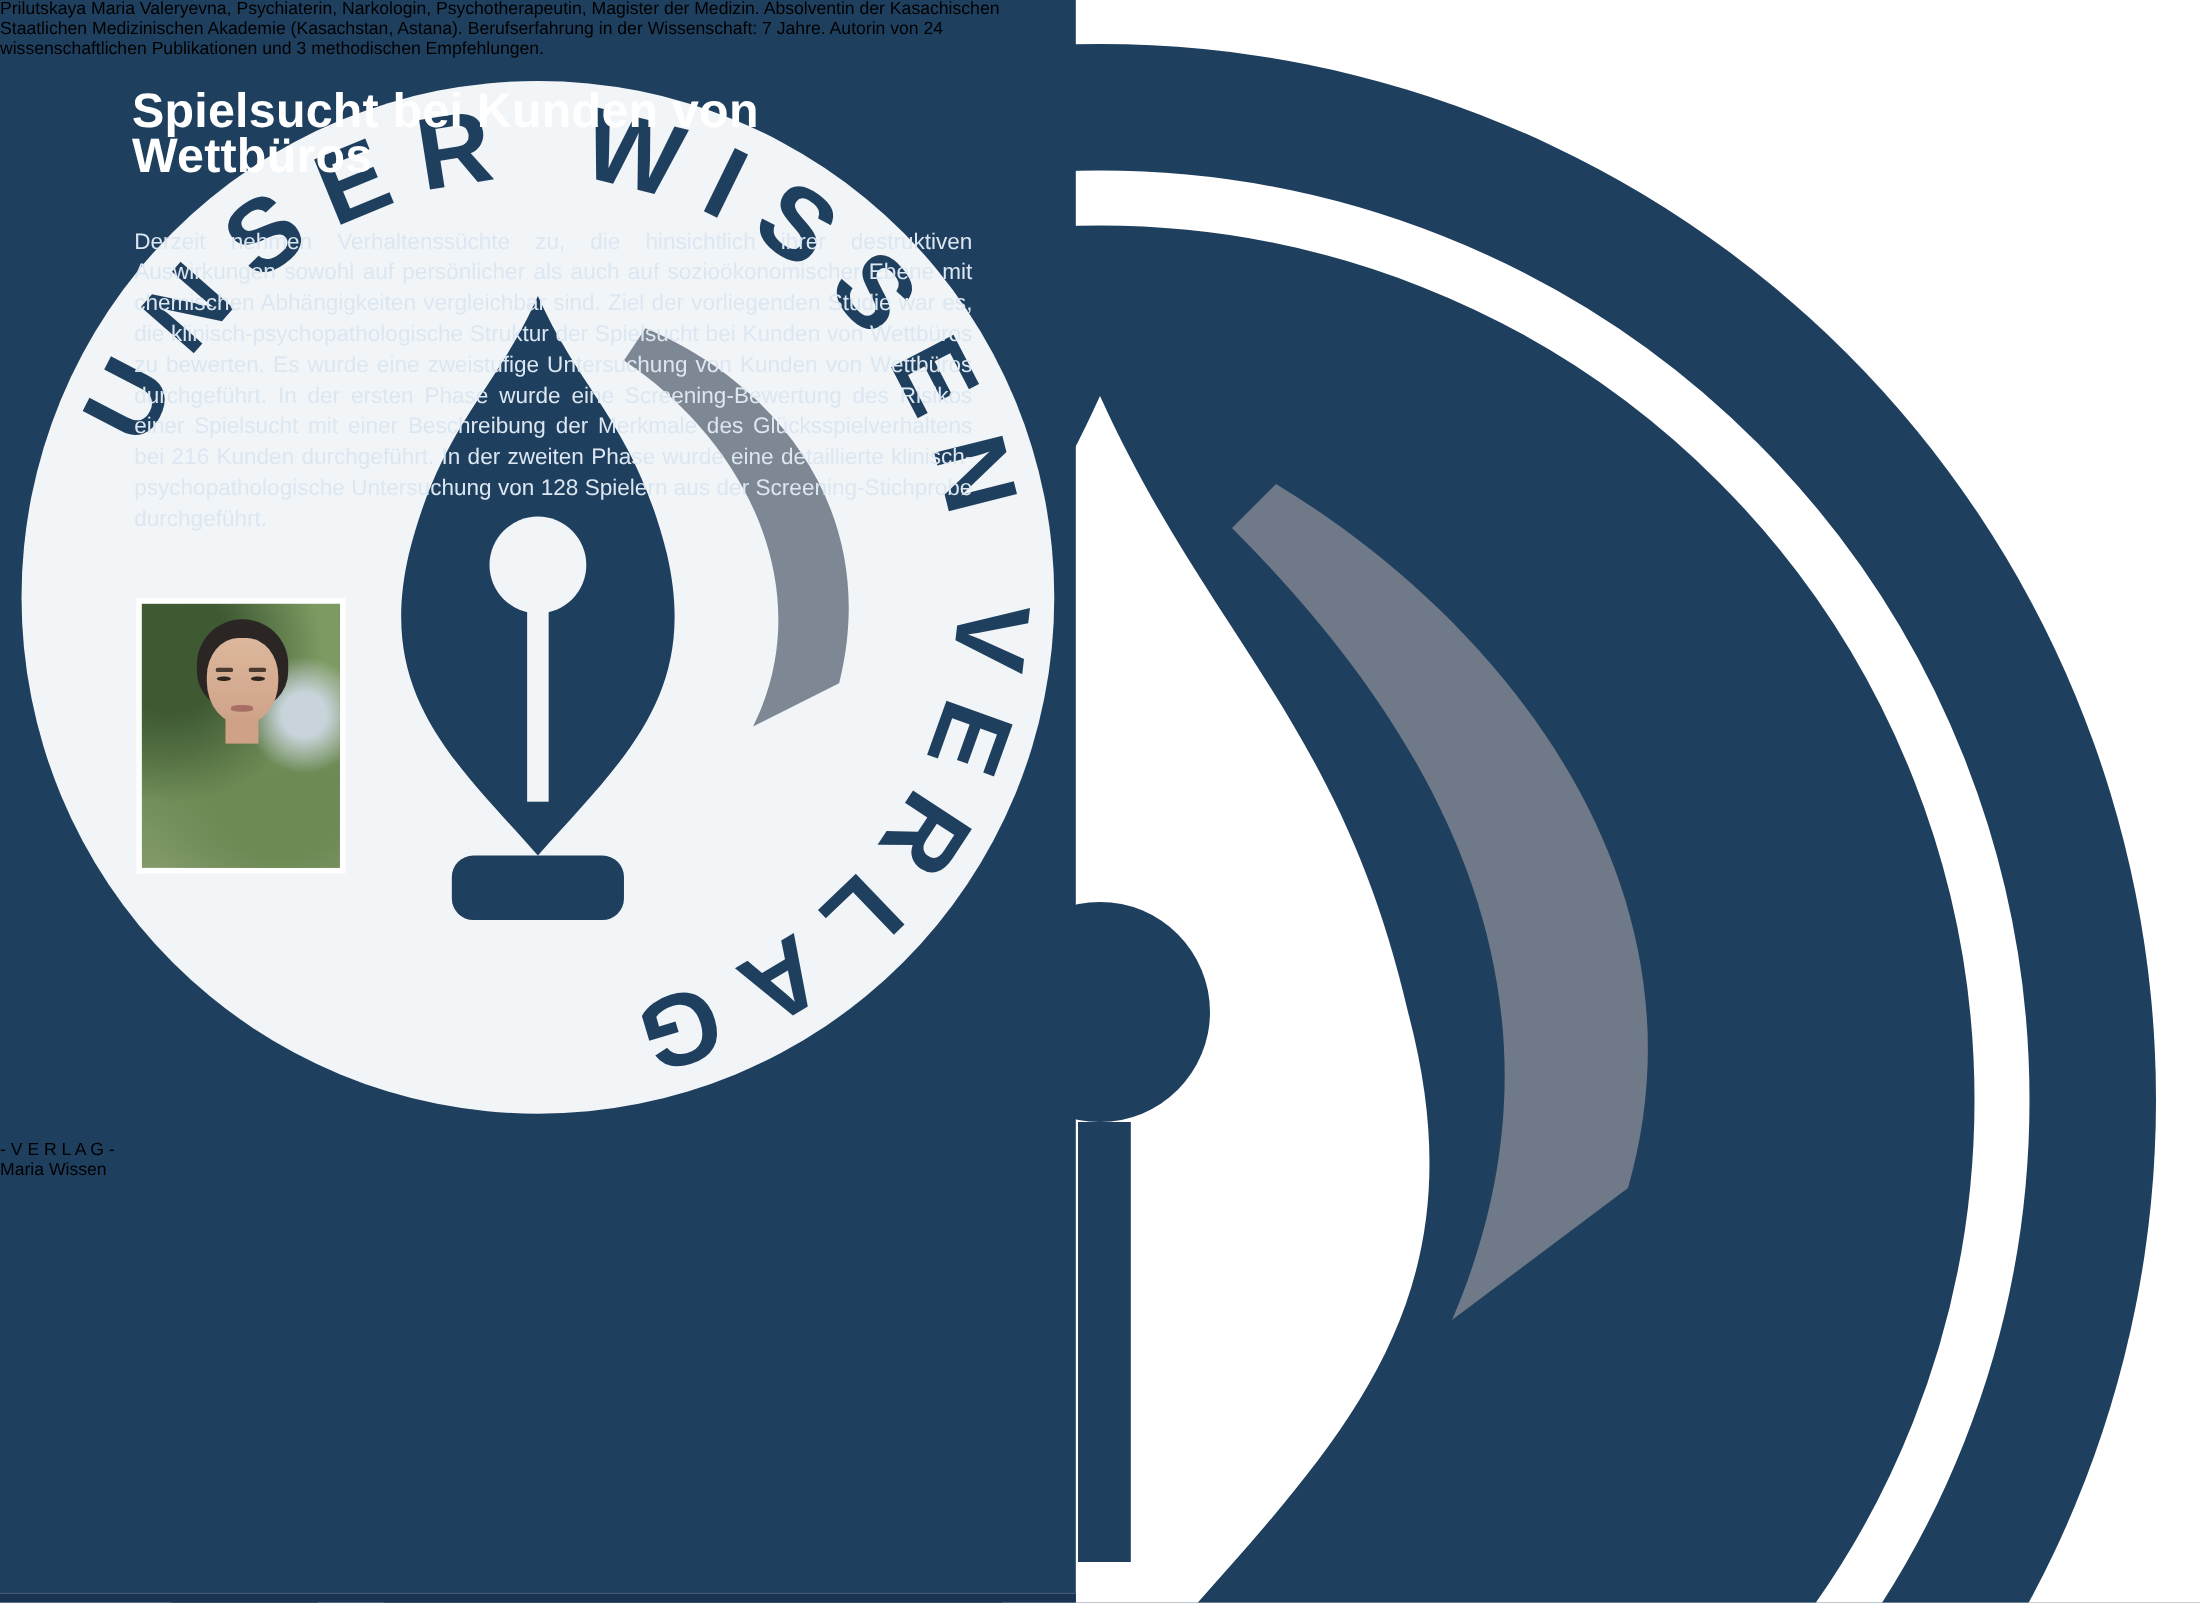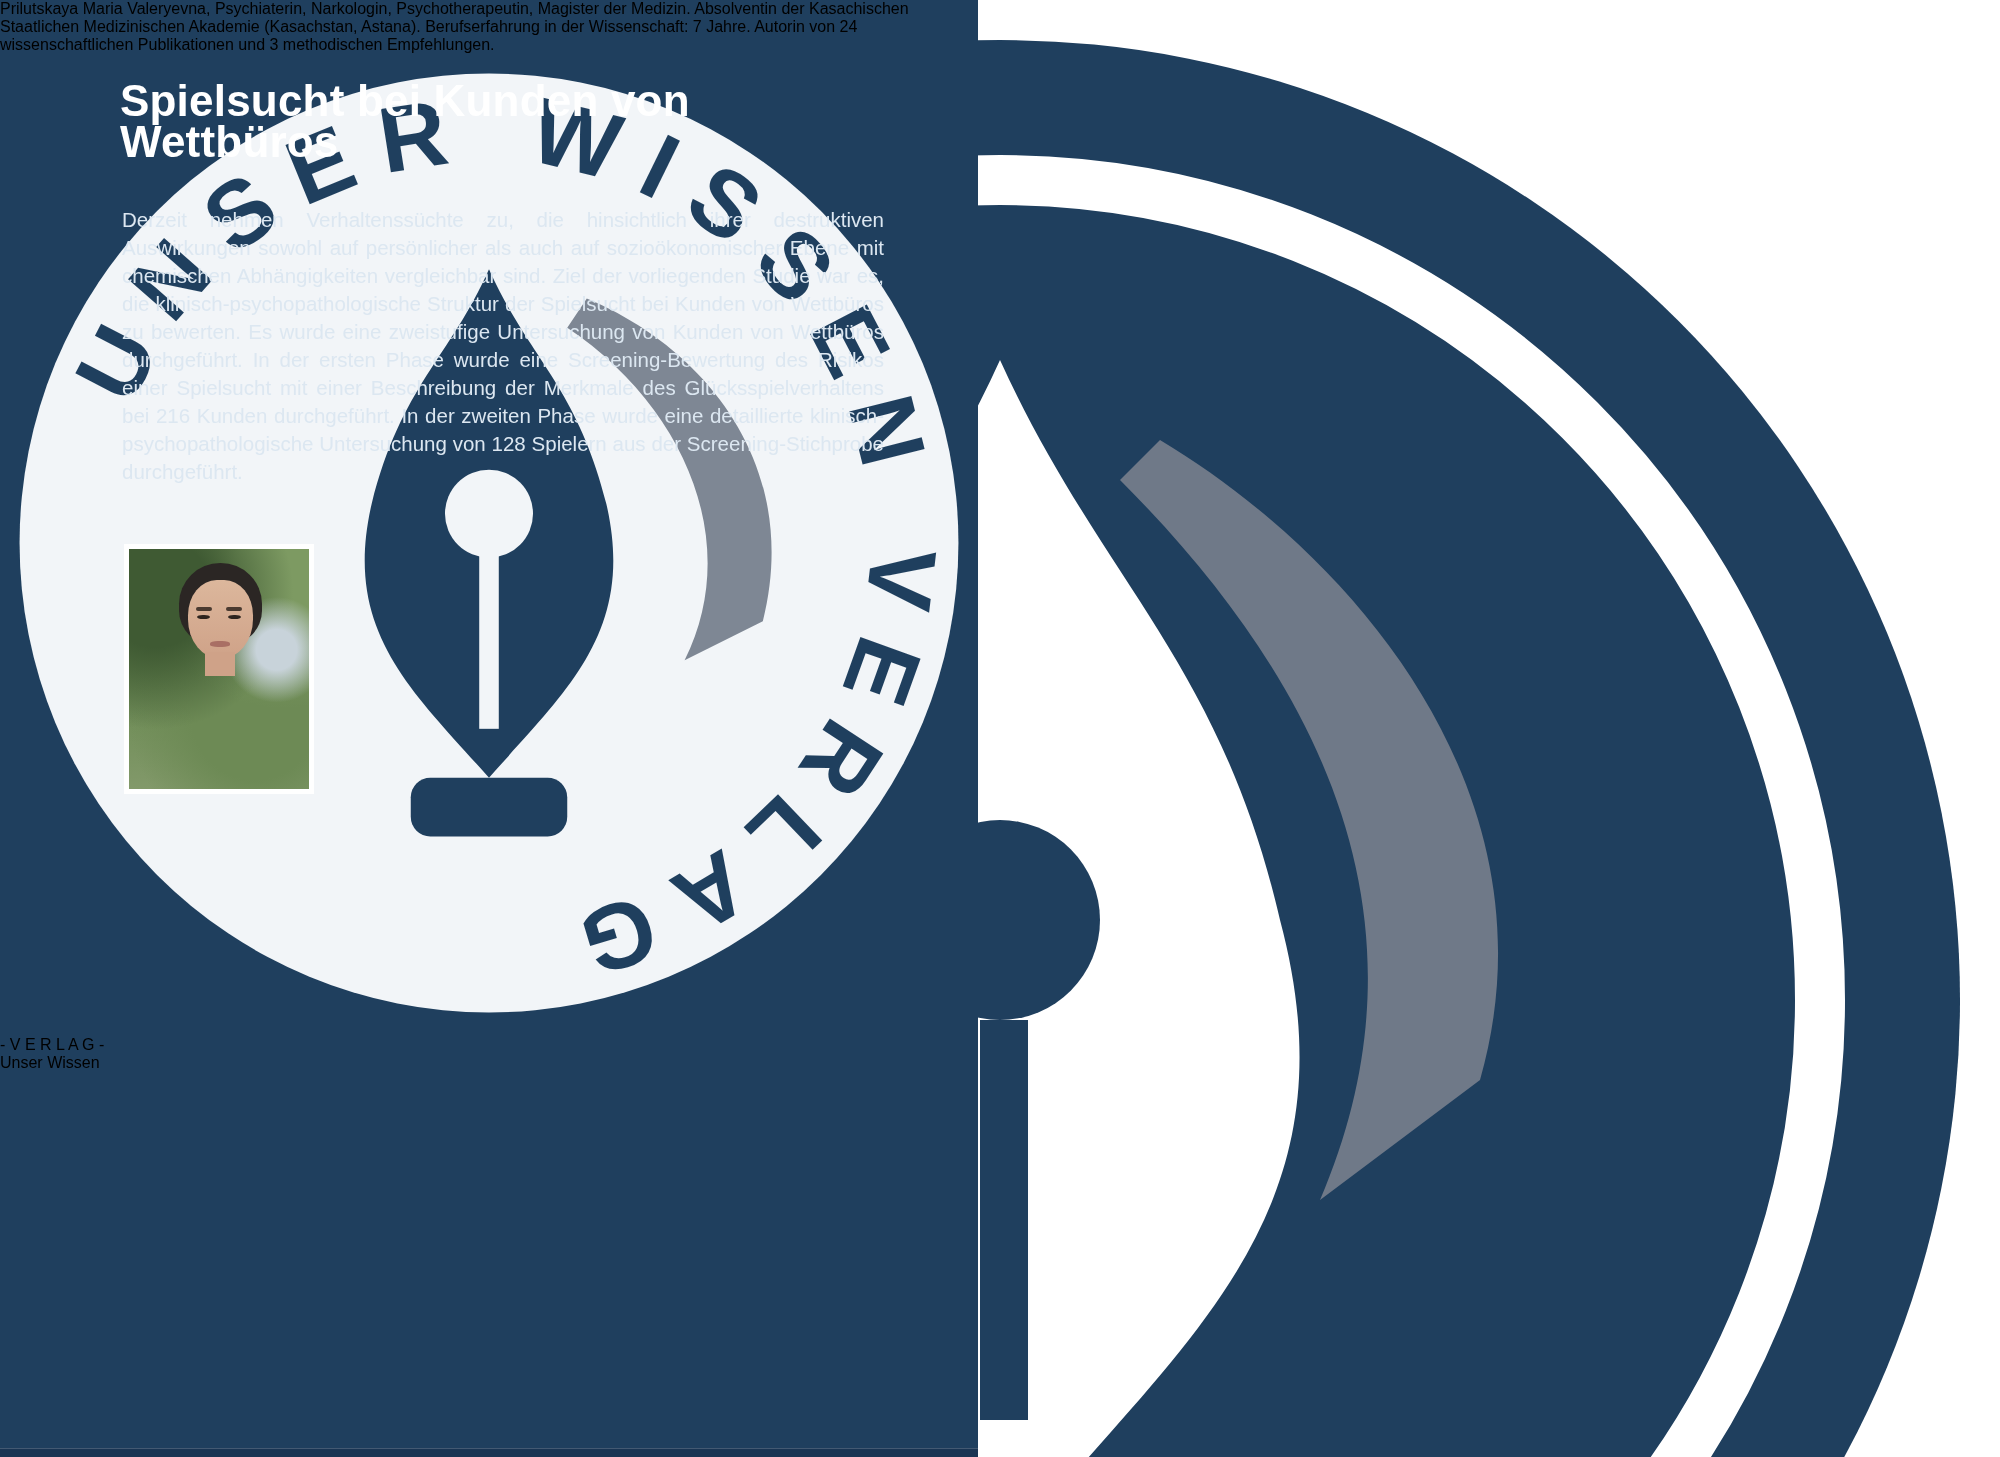--- a/index.html
+++ b/index.html
@@ -107,21 +107,21 @@
           <text font-size="9.5" letter-spacing="2.5" fill="#1f3f5e" font-family="Liberation Sans,sans-serif" font-weight="bold">
             <textPath href="#cpb" startOffset="14">UNSER WISSEN VERLAG</textPath>
           </text>
           <path d="M50 22 C46 31 41 34 38 46 C35 59 42 65 50 74 C58 65 65 59 62 46 C59 34 54 31 50 22 Z" fill="#1f3f5e"></path>
           <circle cx="50" cy="47" r="4.5" fill="#f2f5f8"></circle>
           <rect x="49" y="51" width="2" height="18" fill="#f2f5f8"></rect>
           <rect x="42" y="74" width="16" height="6" rx="2" fill="#1f3f5e"></rect>
         </svg>
       </div>
       <div class="verlag-line">-  V E R L A G  -</div>
-      <div class="logo-name">Unser Wissen</div>
+      <div class="logo-name">Maria Wissen</div>
     </div>
 
     <div id="back-bottom-strip"></div>
   </div>
 
   <div id="gutter"></div>
 
   <div id="front">
     <div id="front-top-bar"></div>
 

